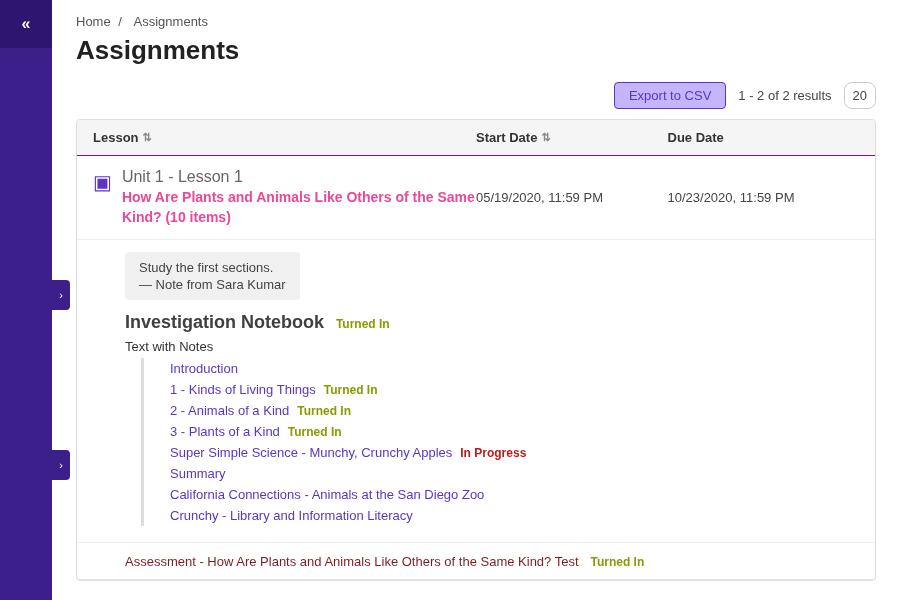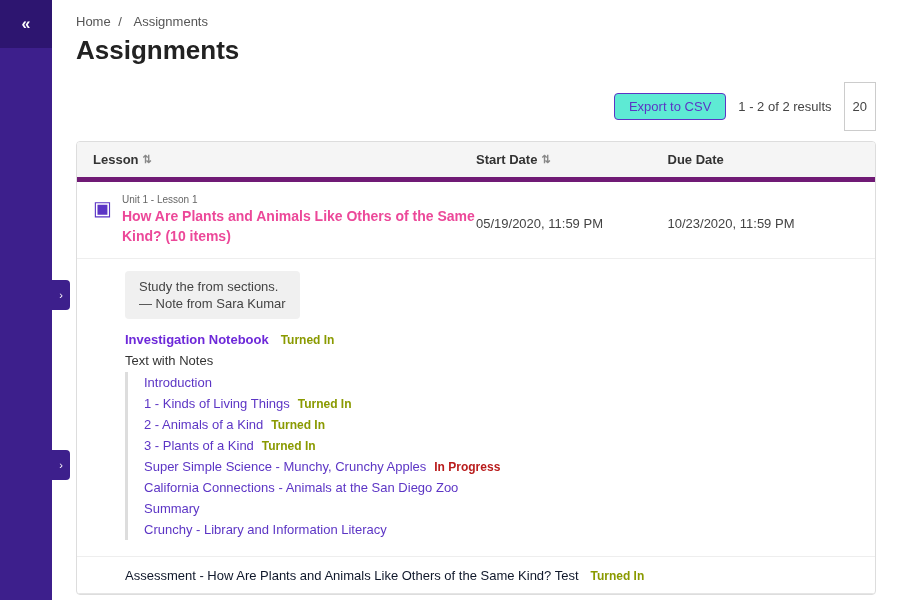--- a/index.html
+++ b/index.html
@@ -50,36 +50,36 @@
       font-size: 26px; font-weight: 700; color: #222;
       margin-bottom: 16px;
     }
 
     
     .toolbar {
       display: flex; align-items: center; justify-content: flex-end;
       margin-bottom: 10px; gap: 12px;
     }
     .export-btn {
-      border: 1px solid #5c35c5; color: #5c35c5; background: #5eead4;
+      border: 1px solid #5c35c5; color: #5c35c5; background: #c4b5fd;
       padding: 5px 14px; border-radius: 4px; cursor: pointer; font-size: 13px;
     }
     .results-info {
       font-size: 13px; color: #444;
     }
     .per-page-box {
-      border: 1px solid #ccc; padding: 16px 8px; border-radius: 0;
+      border: 1px solid #ccc; padding: 5px 8px; border-radius: 8px;
       font-size: 13px; color: #444;
     }
     .table-header {
       background: #f5f5f5;
       display: grid;
       grid-template-columns: 2fr 1fr 1fr;
       padding: 10px 16px;
-      border-bottom: 5px solid #701a75;
+      border-bottom: 1px solid #701a75;
     }
     .th {
       font-weight: 600; font-size: 13px; color: #333;
       display: flex; align-items: center; gap: 4px;
     }
     .sort-icon { color: #888; font-size: 11px; }
 
     
     .assignment-row {
       border-bottom: 1px solid #e5e5e5;
@@ -90,62 +90,62 @@
       padding: 12px 16px;
       align-items: start;
     }
     .lesson-cell {
       display: flex; align-items: flex-start; gap: 10px;
     }
     .lesson-icon {
       color: #5c35c5; font-size: 20px; margin-top: 2px; flex-shrink: 0;
     }
     .lesson-info {}
-    .unit-label { font-size: 10px; color: #666; margin-bottom: 2px; }
+    .unit-label { font-size: 16px; color: #666; margin-bottom: 2px; }
     .lesson-title { font-weight: 700; font-size: 14px; color: #ec4899; line-height: 1.4; }
     .date-cell { font-size: 13px; color: #444; padding-top: 22px; }
 
     
     .assignment-details {
       padding: 12px 16px 16px 48px;
       border-top: 1px solid #eee;
     }
     .note-box {
       background: #f0f0f0; border-radius: 4px;
       padding: 8px 14px; display: inline-block;
       margin-bottom: 12px; font-size: 13px; color: #444;
     }
     .note-box .note-author { margin-top: 2px; font-size: 13px; color: #444; }
 
     .notebook-link {
-      color: #6d28d9; font-size: 13px; font-weight: 600;
+      color: #404040; font-size: 18px; font-weight: 600;
       text-decoration: none; cursor: pointer;
       display: inline;
     }
     .status-turned-in { color: #8a9a00; font-size: 12px; font-weight: 600; margin-left: 8px; }
     .status-in-progress { color: #b91c1c; font-size: 12px; font-weight: 600; margin-left: 8px; }
 
     .section-label { font-size: 13px; color: #333; margin: 6px 0 4px; font-weight: 400; }
 
     .items-list {
-      padding-left: 16px;
+      padding-left: 26px;
       border-left: 3px solid #ddd;
-      margin-left: 0;
+      margin-left: 16px;
     }
     .item-row {
       display: flex; align-items: center; padding: 3px 0;
       gap: 0;
     }
     .item-link { color: #5c35c5; font-size: 13px; text-decoration: none; cursor: pointer; }
 
     .assessment-row {
       padding: 10px 16px 10px 48px;
       border-top: 1px solid #eee;
     }
-    .assessment-link { color: #0f172a; font-size: 13px; cursor: pointer; }
+    .assessment-link { color: #7f1d1d; font-size: 13px; cursor: pointer; }
   </style>
 </head>
 <body>
 
 <div class="sidebar">
   <div class="sidebar-top">
     <span class="sidebar-chevron">«</span>
   </div>
 </div>
 
@@ -197,21 +197,21 @@
             <div class="unit-label">Unit 1 - Lesson 1</div>
             <div class="lesson-title">How Are Plants and Animals Like Others of the Same Kind? (10 items)</div>
           </div>
         </div>
         <div class="date-cell">05/19/2020, 11:59 PM</div>
         <div class="date-cell">10/23/2020, 11:59 PM</div>
       </div>
 
       <div class="assignment-details">
         <div class="note-box">
-          <div>Study the from sections.</div>
+          <div>Study the first sections.</div>
           <div class="note-author">— Note from Sara Kumar</div>
         </div>
 
         <div style="margin-bottom: 6px;">
           <a class="notebook-link">Investigation Notebook</a>
           <span class="status-turned-in">Turned In</span>
         </div>
 
         <div class="section-label">Text with Notes</div>
 
@@ -235,25 +235,25 @@
             <a class="item-link">3 - Plants of a Kind</a>
             <span class="status-turned-in">Turned In</span>
           </div>
 
           <div class="item-row">
             <a class="item-link">Super Simple Science - Munchy, Crunchy Apples</a>
             <span class="status-in-progress">In Progress</span>
           </div>
 
           <div class="item-row">
+            <a class="item-link">Summary</a>
+          </div>
+
+          <div class="item-row">
             <a class="item-link">California Connections - Animals at the San Diego Zoo</a>
-          </div>
-
-          <div class="item-row">
-            <a class="item-link">Summary</a>
           </div>
 
           <div class="item-row">
             <a class="item-link">Crunchy - Library and Information Literacy</a>
           </div>
         </div>
       </div>
 
       <div class="assessment-row">
         <a class="assessment-link">Assessment - How Are Plants and Animals Like Others of the Same Kind? Test</a>

